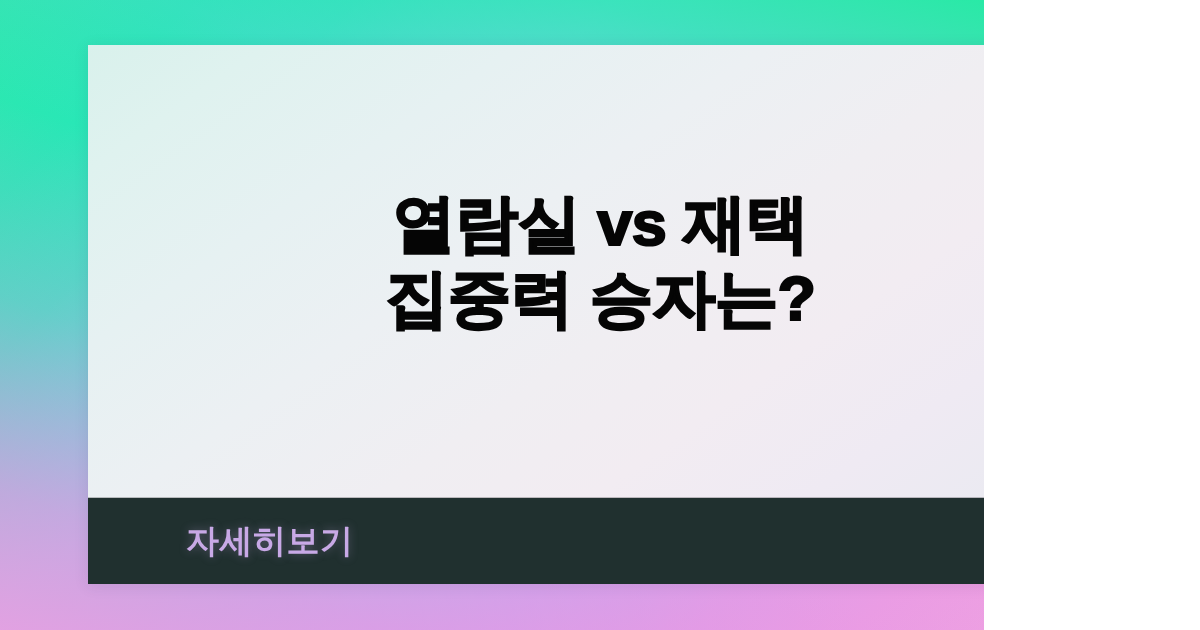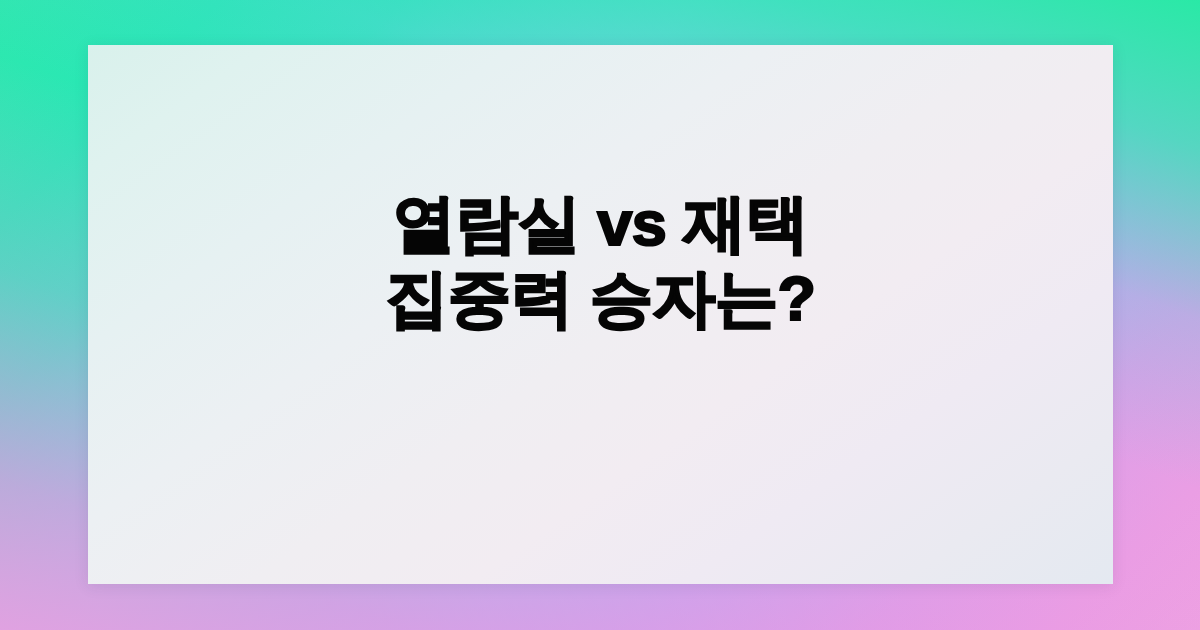--- a/index.html
+++ b/index.html
@@ -9,21 +9,21 @@
   body {
     width: 1200px;
     height: 630px;
     overflow: hidden;
     font-family: "Liberation Sans", "DejaVu Sans", sans-serif;
   }
 
   
   .poster {
     position: relative;
-    width: 1200px;
+    width: 984px;
     height: 630px;
     box-sizing: border-box;
     background:
       linear-gradient(135deg,
         #2ee8ae 0%,
         #29e7b6 12%,
         #36e2c0 22%,
         #6ed3de 38%,
         #8cc3e8 50%,
         #a8b6ef 60%,
@@ -130,16 +130,19 @@
 
 <div class="poster">
 
   <div class="card">
 
     <div class="headline-wrap">
       <h1 class="headline">열람실 vs 재택
 집중력 승자는?</h1>
     </div>
 
+    <div class="cta-band">
+      <span class="cta-label">자세히보기</span>
+    </div>
 
   </div>
 
 </div>
 
 </body></html>

